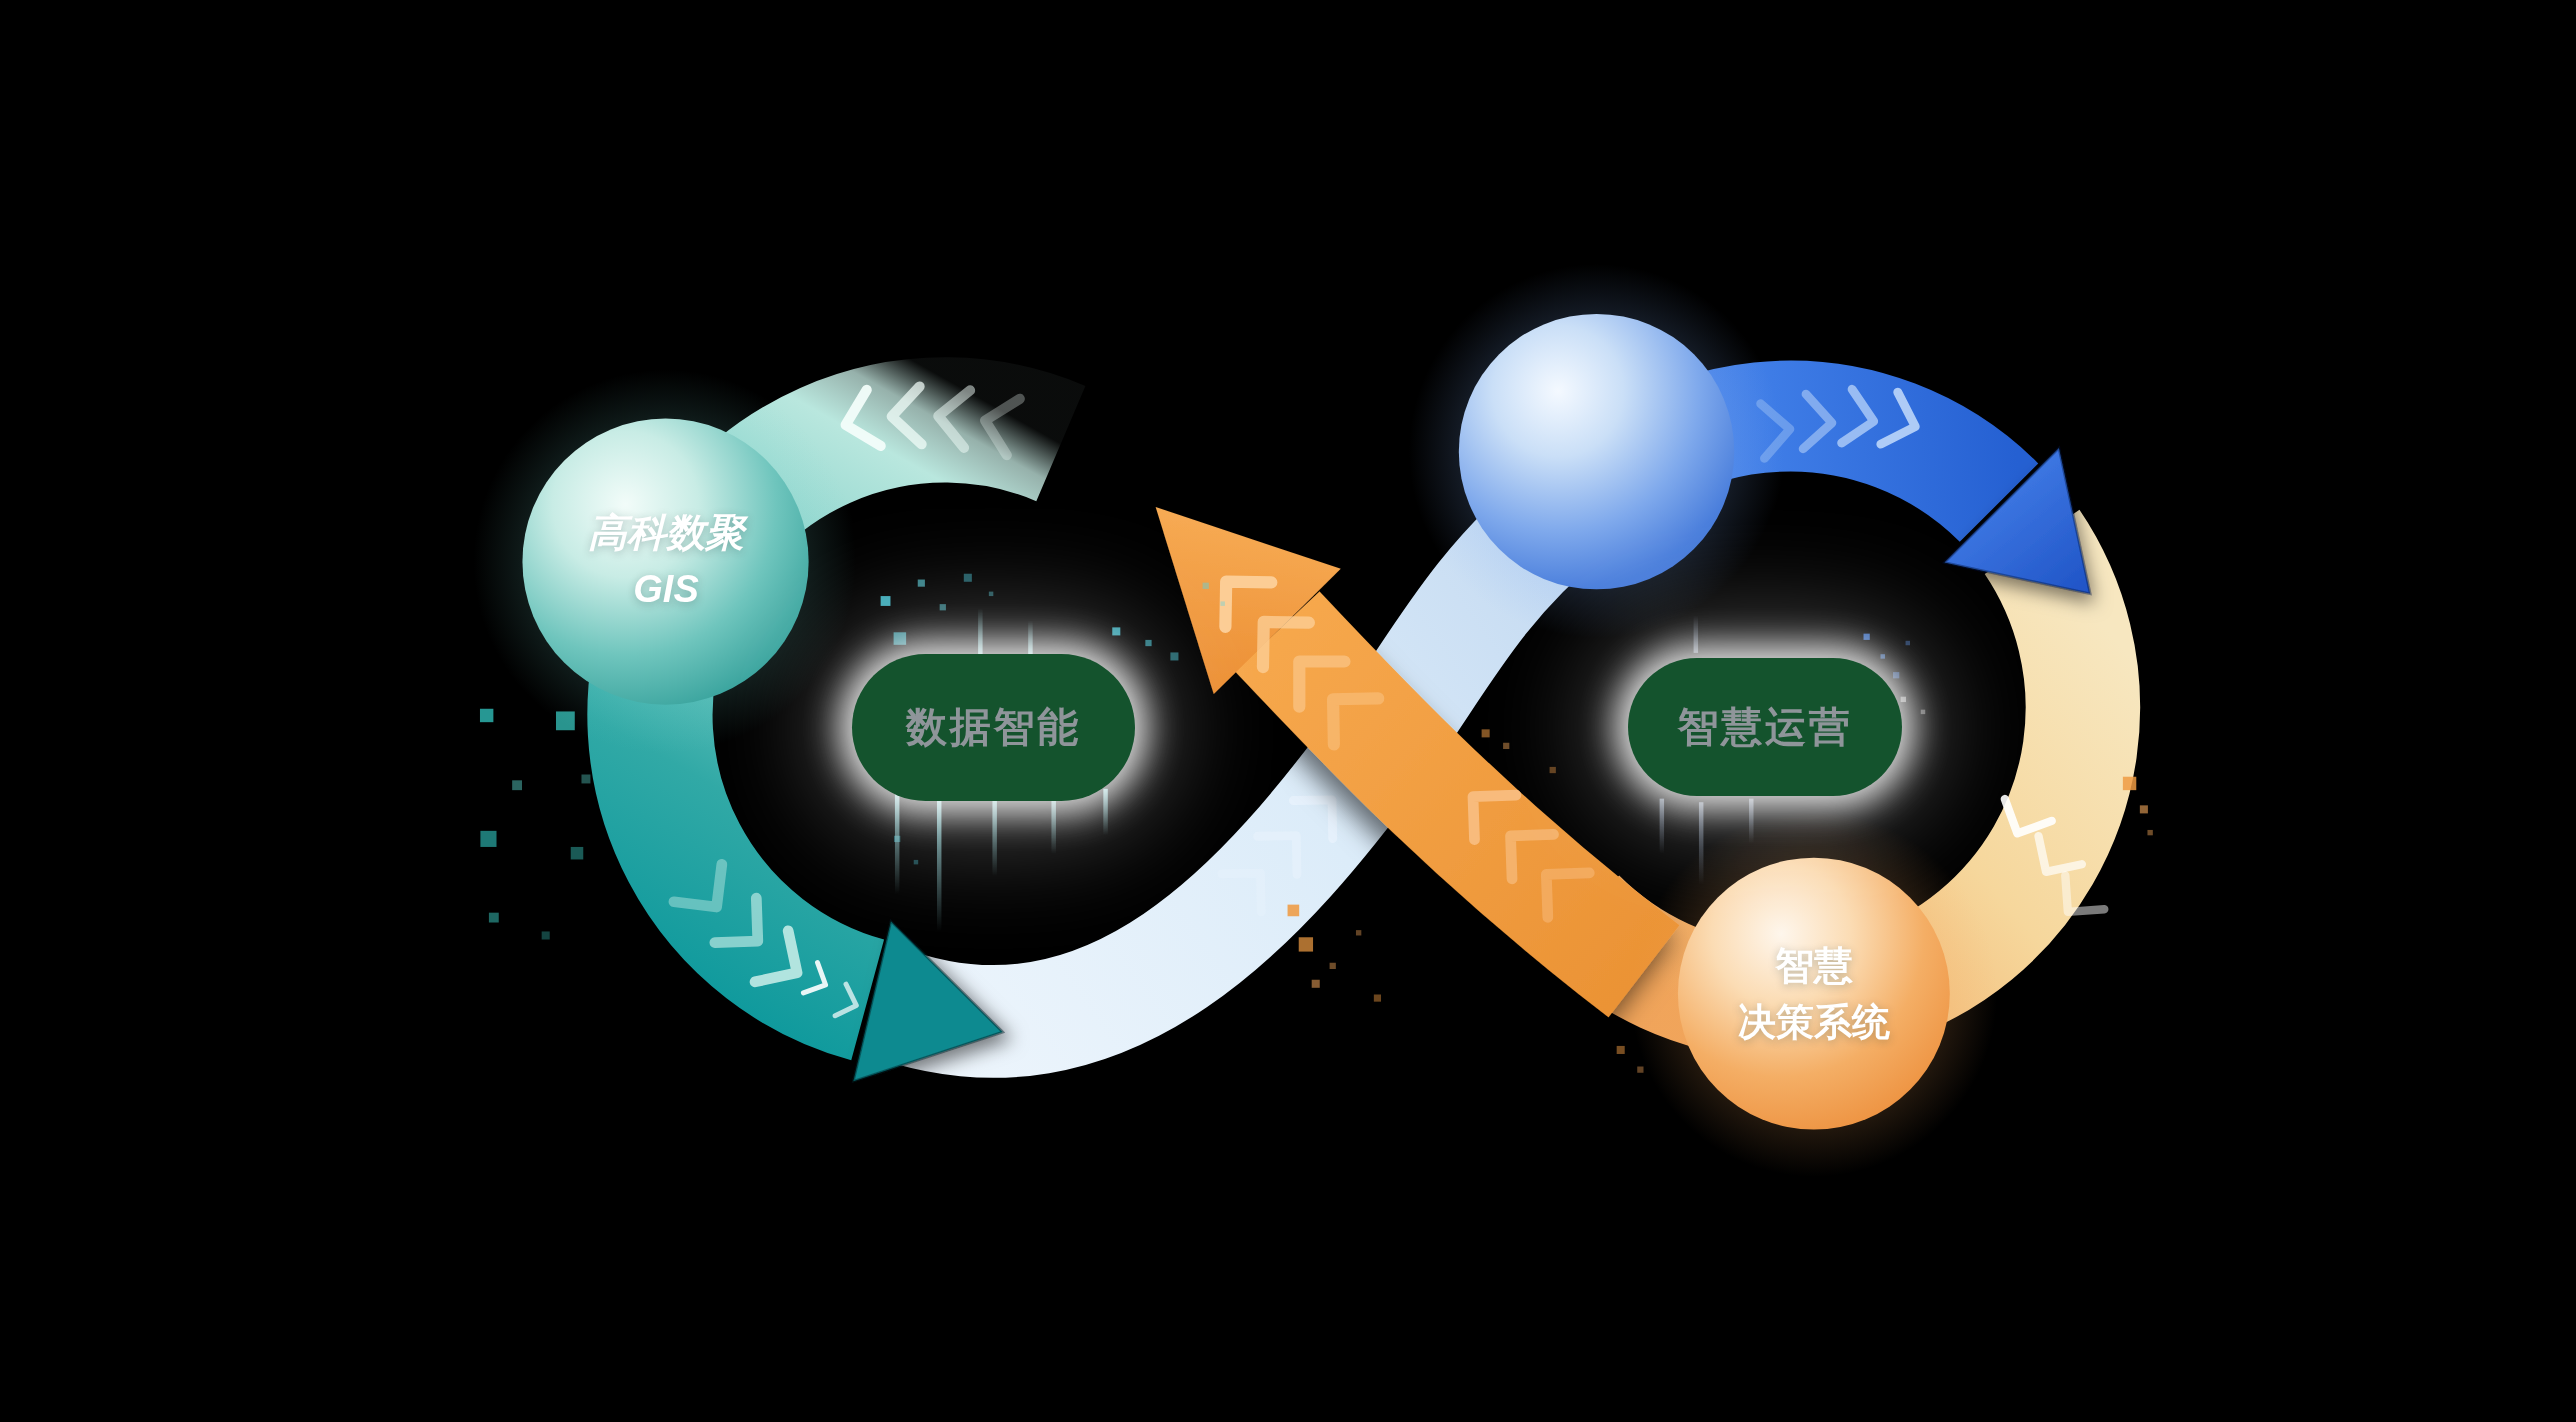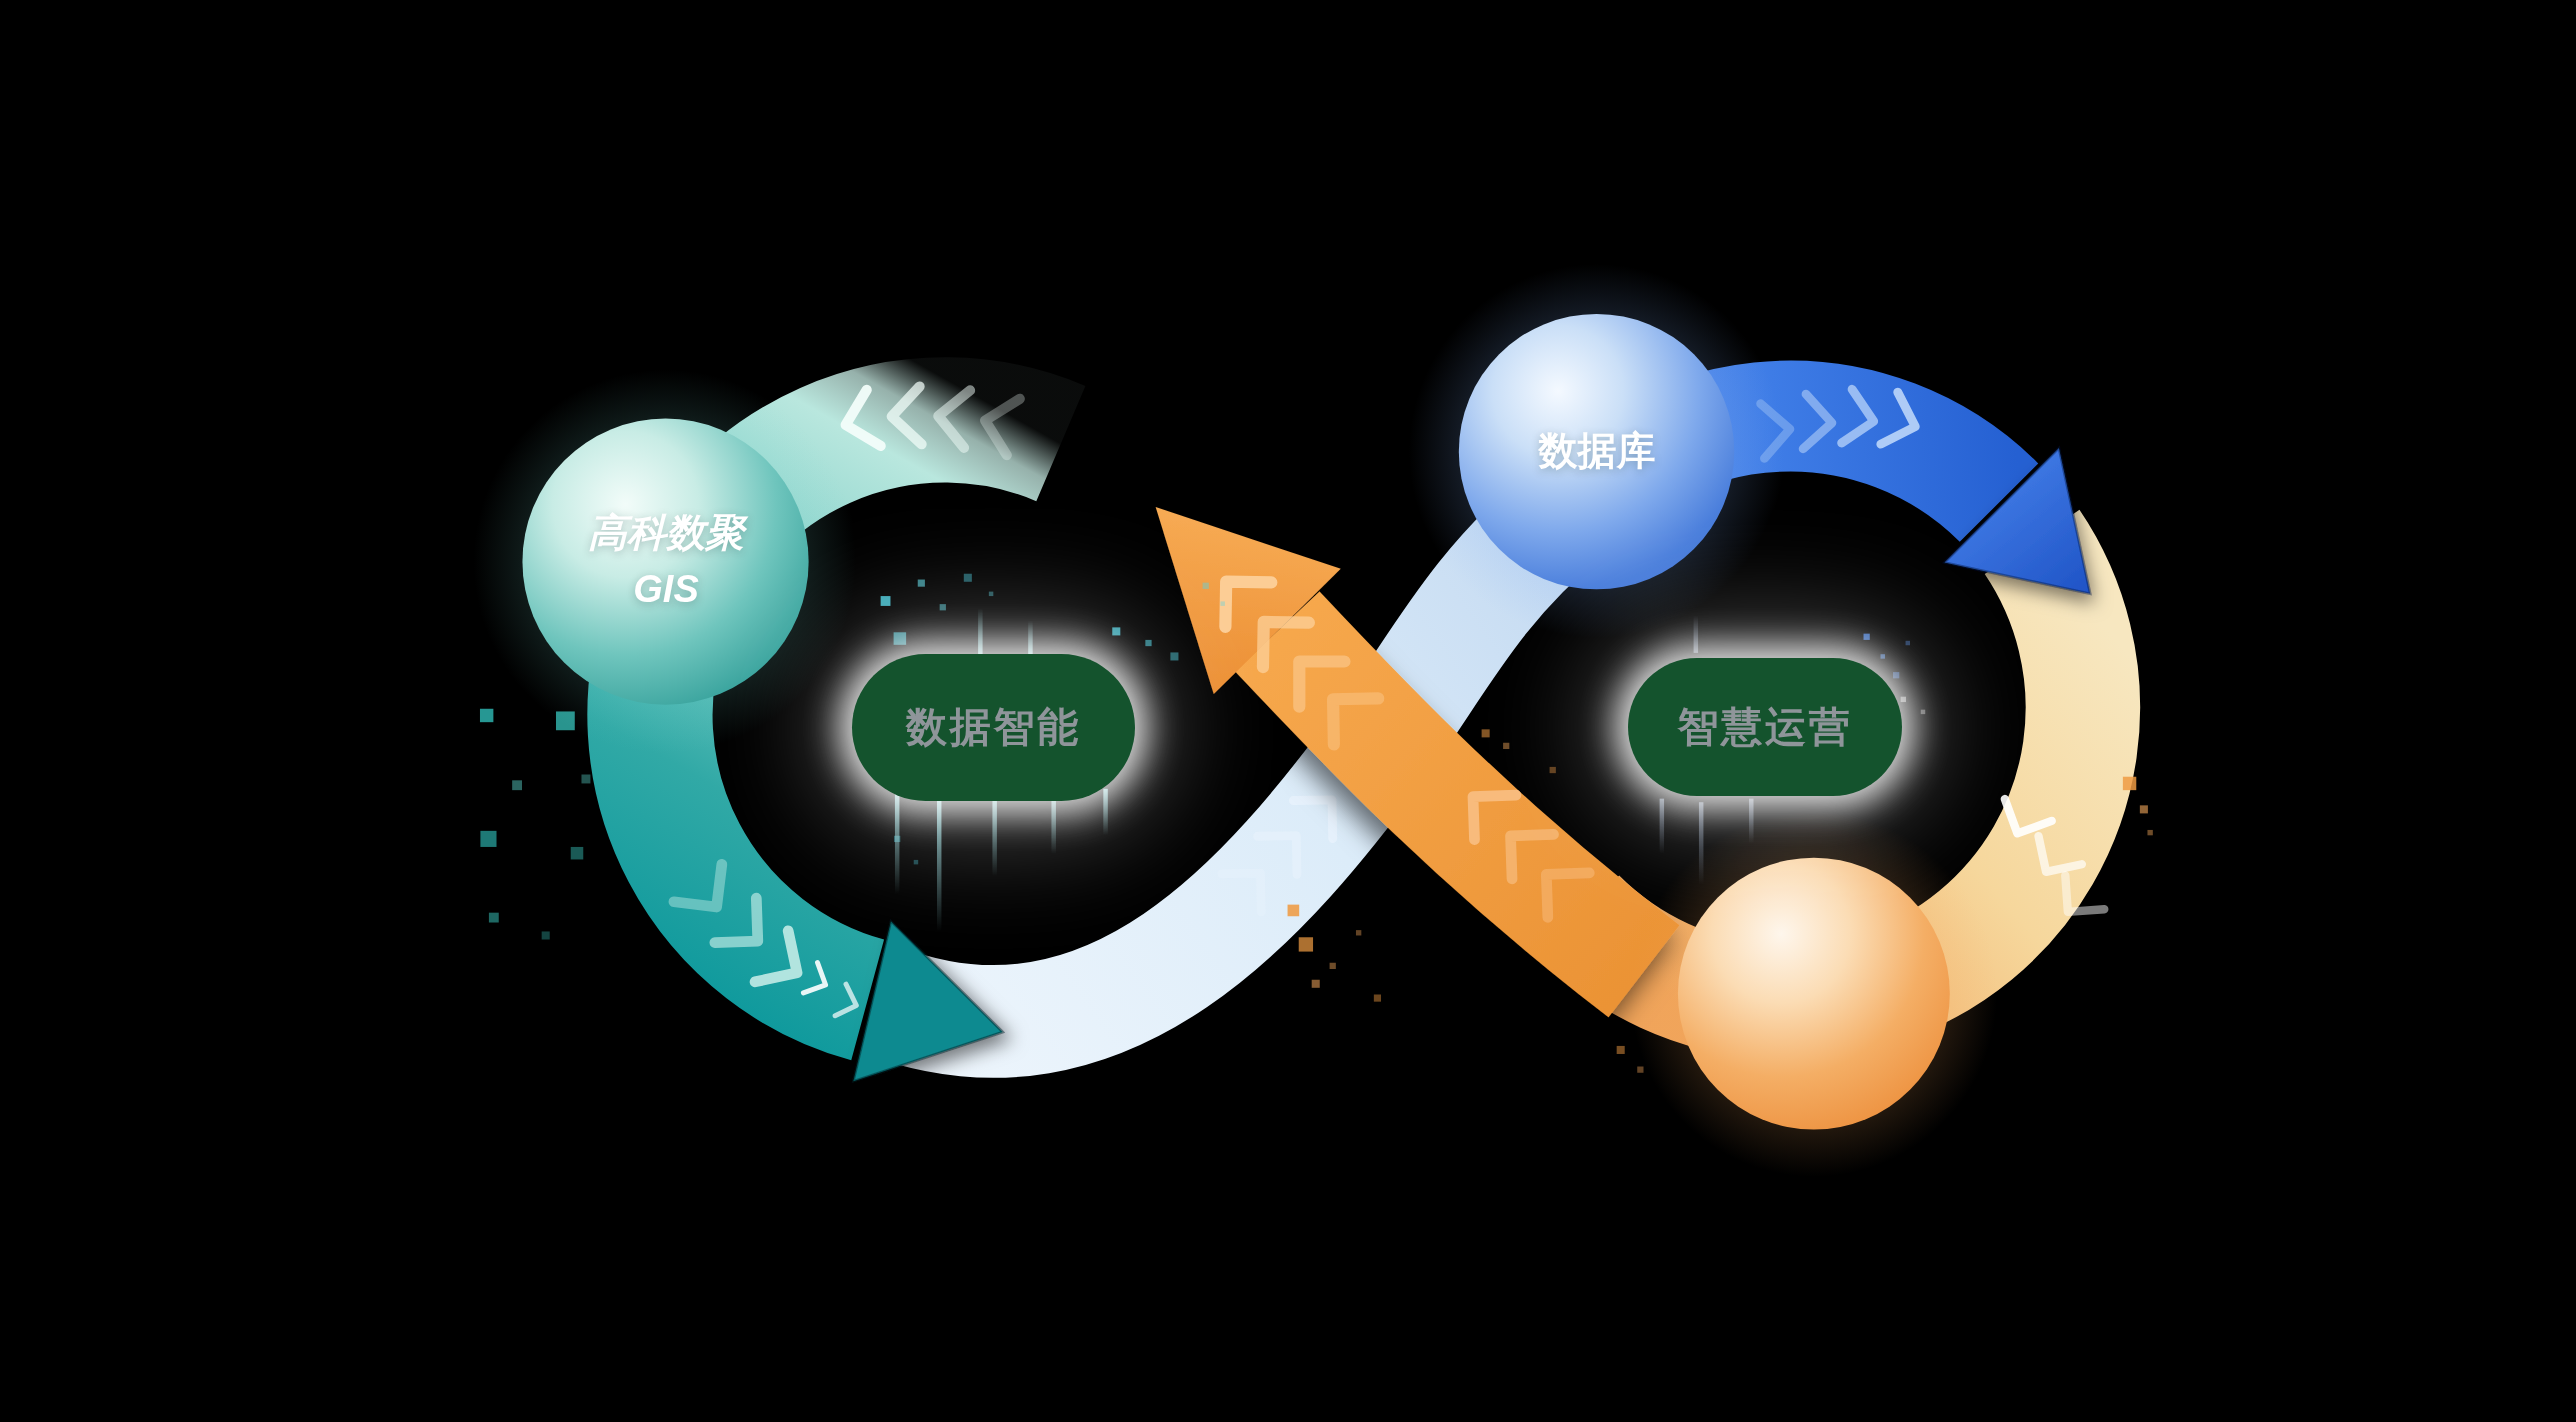--- a/index.html
+++ b/index.html
@@ -253,18 +253,19 @@
   <span>数据智能</span>
 </div>
 <div class="pill pill-right">
   <span>智慧运营</span>
 </div>
 
 <div class="sphere-label lbl-gis">
   <span class="l1">高科数聚</span>
   <span class="l2">GIS</span>
 </div>
-<div class="sphere-label lbl-db">
-  <span class="l1">数据库</span>
+<div class="sphere-label lbl-dec">
+  <span class="l1">智慧</span>
+  <span class="l2">决策系统</span>
 </div>
 
 </div>
 
 
 </body></html>

